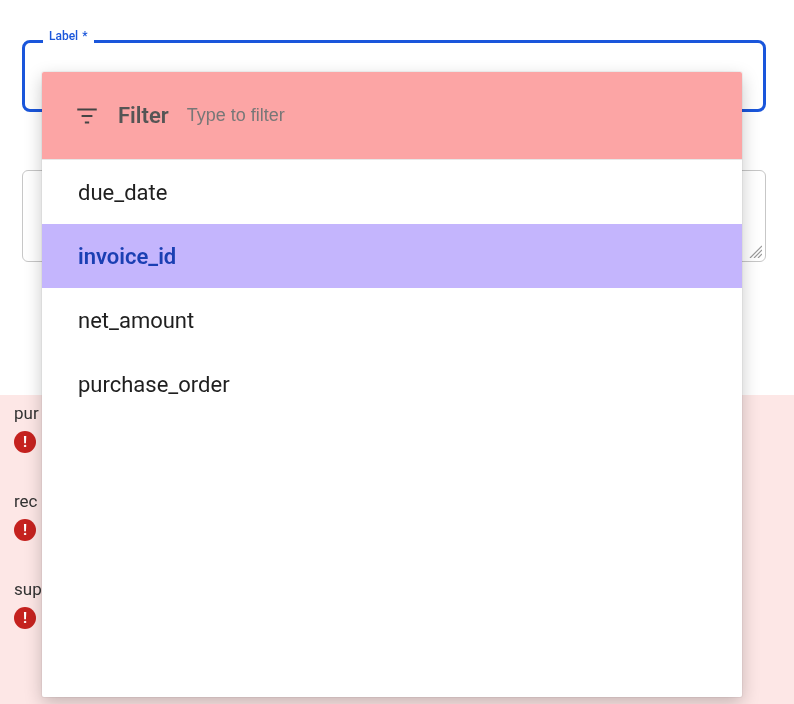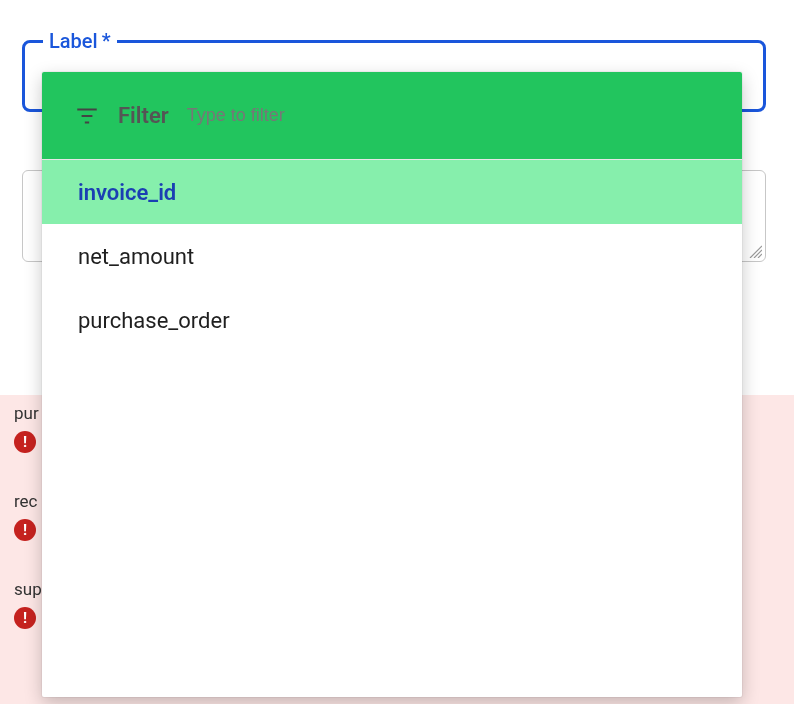--- a/index.html
+++ b/index.html
@@ -34,21 +34,21 @@
     border-radius: 8px;
     background: #fff;
   }
   .label-legend {
     position: absolute;
     top: -14px;
     left: 18px;
     padding: 0 6px;
     background: #fff;
     color: #1a56db;
-    font-size: 20px;
+    font-size: 12px;
     font-weight: 500;
     display: flex;
     align-items: baseline;
   }
   .label-legend .asterisk {
     margin-left: 4px;
   }
   .second-field {
     position: absolute;
     left: 22px;
@@ -124,21 +124,21 @@
     flex-direction: column;
     overflow: hidden;
   }
   .filter-bar {
     display: flex;
     align-items: center;
     height: 88px;
     padding: 0 32px;
     gap: 18px;
     border-bottom: 1px solid #e7e7e7;
-    background: #22c55e;
+    background: #fca5a5;
     justify-content: space-between;
   }
   .filter-icon {
     width: 26px;
     height: 26px;
     display: inline-flex;
     align-items: center;
     justify-content: center;
   }
   .filter-label {
@@ -164,21 +164,21 @@
   .option {
     padding: 0 36px;
     height: 64px;
     display: flex;
     align-items: center;
     font-size: 22px;
     color: #1f1f1f;
     cursor: pointer;
   }
   .option.selected {
-    background: #86efac;
+    background: #c4b5fd;
     color: #1a3fb3;
     font-weight: 600;
   }
 </style>
 </head>
 <body>
 
 <div class="top-card">
   <div class="label-field">
     <div class="label-legend">
@@ -216,20 +216,23 @@
   <div class="filter-bar">
     <span class="filter-icon">
       <svg viewBox="0 0 24 24" width="26" height="26">
           <path d="M3 5h18v2H3V5zm4 6h10v2H7v-2zm3 6h4v2h-4v-2z" fill="#444"></path>
         </svg>
     </span>
     <span class="filter-label">Filter</span>
     <input class="filter-input" placeholder="Type to filter" style="">
   </div>
   <div class="options" id="options-container">
+      <div class="option">
+        <span>due_date</span>
+      </div>
       <div class="option selected">
         <span>invoice_id</span>
       </div>
       <div class="option">
         <span>net_amount</span>
       </div>
       <div class="option">
         <span>purchase_order</span>
       </div>
     </div>

